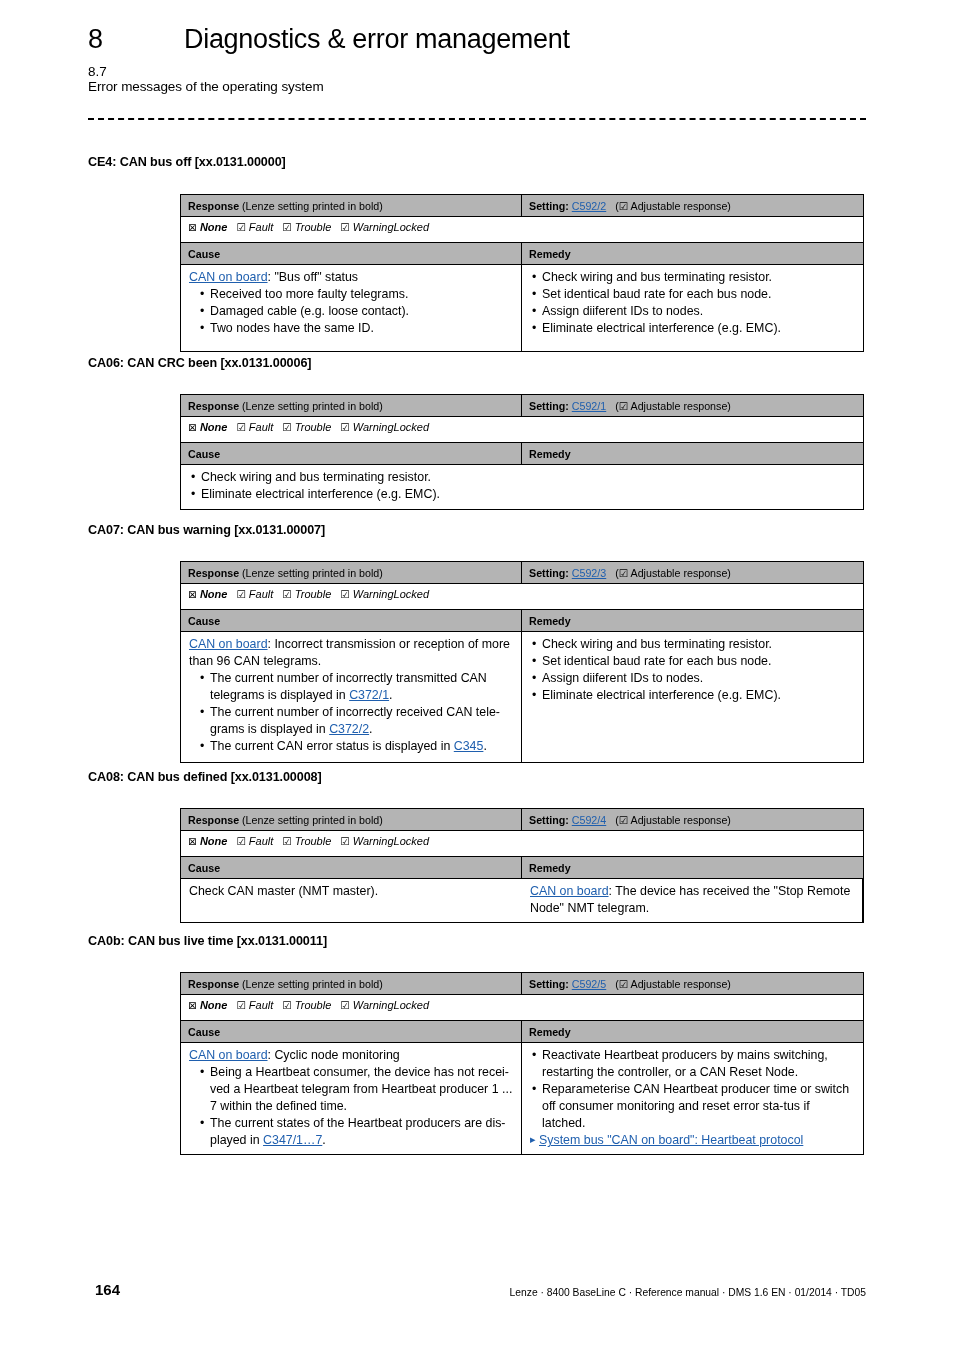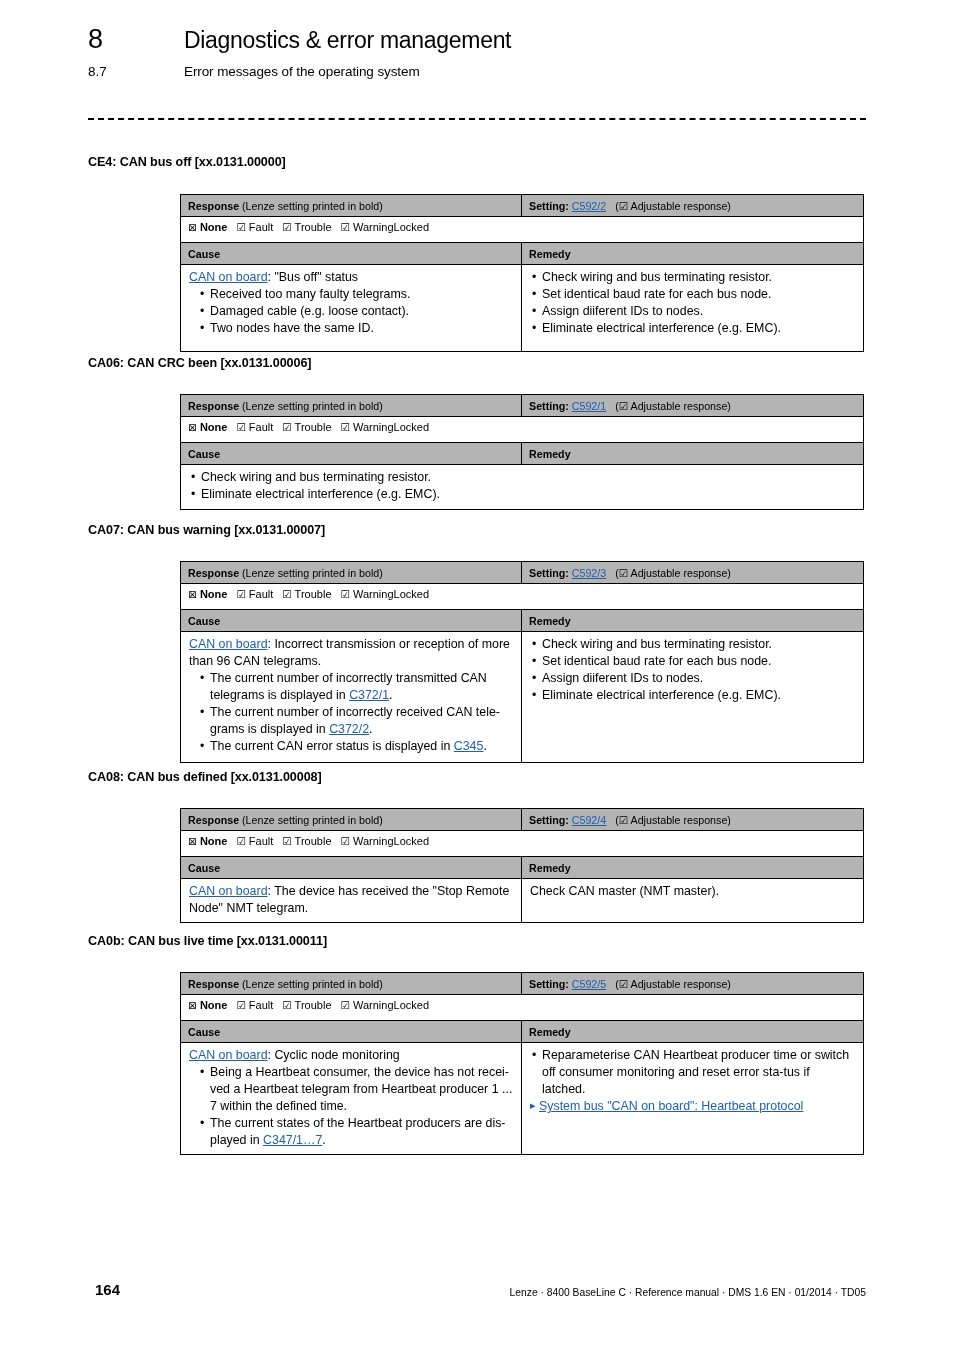--- a/index.html
+++ b/index.html
@@ -35,28 +35,29 @@
     display: flex;
     align-items: baseline;
   }
   .hdr-num {
     width: 96px;
     font-size: 27px;
     font-weight: 400;
     letter-spacing: -0.2px;
   }
   .hdr-title {
-    font-size: 23px;
+    font-size: 27px;
     font-weight: 400;
     letter-spacing: -0.3px;
   }
   .hdr-row2 {
     display: flex;
     align-items: flex-start;
     margin-top: 9px;
+    flex-direction: column;
   }
   .hdr-sub-num {
     width: 96px;
     font-size: 13.5px;
     font-weight: 400;
   }
   .hdr-sub-title {
     font-size: 13.5px;
     font-weight: 400;
     letter-spacing: -0.1px;
@@ -116,20 +117,21 @@
   }
   .cell.left {
     width: 341px;
     border-right: 1.3px solid #000;
   }
   .cell.right {
     width: 341px;
   }
   .cell.full {
     width: 100%;
+    font-style: italic;
   }
   .hdrrow .cell {
     font-size: 10.7px;
     padding-top: 3.5px;
     padding-bottom: 3.5px;
   }
   .hdrrow .cell.left { border-right: 1.3px solid #000; }
 
   .b { font-weight: bold; }
 
@@ -242,21 +244,21 @@
         </div>
         <div class="tbl cr" style="top: 87px;">
           <div class="row hdrrow">
             <div class="cell left"><span class="b">Cause</span></div>
             <div class="cell right"><span class="b">Remedy</span></div>
           </div>
           <div class="row" style="min-height: 86px;">
             <div class="cell left bodycell">
               <p><span class="link">CAN on board</span>: "Bus off" status</p>
               <ul class="bl indent">
-                <li>Received too many faulty telegrams.</li>
+                <li>Received too more faulty telegrams.</li>
                 <li>Damaged cable (e.g. loose contact).</li>
                 <li>Two nodes have the same ID.</li>
               </ul>
             </div>
             <div class="cell right bodycell">
               <ul class="bl">
                 <li>Check wiring and bus terminating resistor.</li>
                 <li>Set identical baud rate for each bus node.</li>
                 <li>Assign diiferent IDs to nodes.</li>
                 <li>Eliminate electrical interference (e.g. EMC).</li>
@@ -337,25 +339,25 @@
           <div class="row">
             <div class="cell full optline"><span class="opt"><span class="chk">⊠</span> <span class="b">None</span></span><span class="opt"><span class="chk">☑</span> <span>Fault</span></span><span class="opt"><span class="chk">☑</span> <span>Trouble</span></span><span class="opt"><span class="chk">☑</span> <span>WarningLocked</span></span></div>
           </div>
         </div>
         <div class="tbl cr" style="top: 86px;">
           <div class="row hdrrow">
             <div class="cell left"><span class="b">Cause</span></div>
             <div class="cell right"><span class="b">Remedy</span></div>
           </div>
           <div class="row" style="min-height: 40px;">
+            <div class="cell right bodycell">
+              <p>Check CAN master (NMT master).</p>
+            </div>
             <div class="cell left bodycell">
               <p><span class="link">CAN on board</span>: The device has received the "Stop Remote Node" NMT telegram.</p>
-            </div>
-            <div class="cell right bodycell">
-              <p>Check CAN master (NMT master).</p>
             </div>
           </div>
         </div>
       </div>
       <div class="section" style="top: 934px; height: 1px;">
         <div class="sec-title">CA0b: CAN bus live time [xx.0131.00011]</div>
         <div class="tbl resp" style="top: 38px;">
           <div class="row hdrrow">
             <div class="cell left"><span class="b">Response</span> (Lenze setting printed in bold)</div>
             <div class="cell right"><span class="b">Setting:</span> <span class="link">C592/5</span>&nbsp;&nbsp; (<span class="chk">☑</span> Adjustable response)</div>
@@ -372,20 +374,21 @@
           <div class="row" style="min-height: 104px;">
             <div class="cell left bodycell">
               <p><span class="link">CAN on board</span>: Cyclic node monitoring</p>
               <ul class="bl indent">
                 <li>Being a Heartbeat consumer, the device has not recei-ved a Heartbeat telegram from Heartbeat producer 1 ... 7 within the defined time.</li>
                 <li>The current states of the Heartbeat producers are dis-played in <span class="link">C347/1…7</span>.</li>
               </ul>
             </div>
             <div class="cell right bodycell">
               <ul class="bl">
+                <li>Reactivate Heartbeat producers by mains switching, restarting the controller, or a CAN Reset Node.</li>
                 <li>Reparameterise CAN Heartbeat producer time or switch off consumer monitoring and reset error sta-tus if latched.</li>
               </ul>
               <div class="xref"><span class="link">System bus "CAN on board": Heartbeat protocol</span></div>
             </div>
           </div>
         </div>
       </div>
     </div>
 
   <div class="pagenum">164</div>

